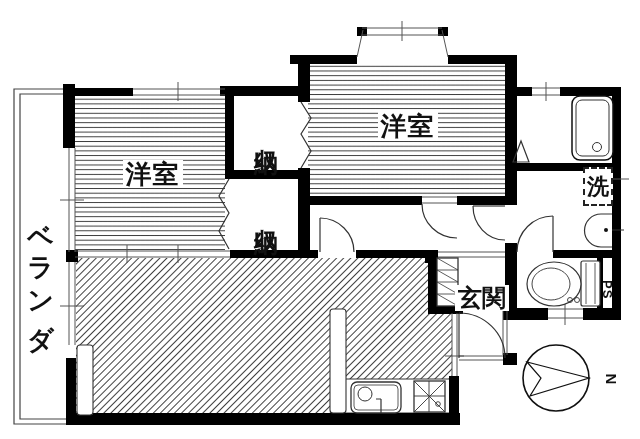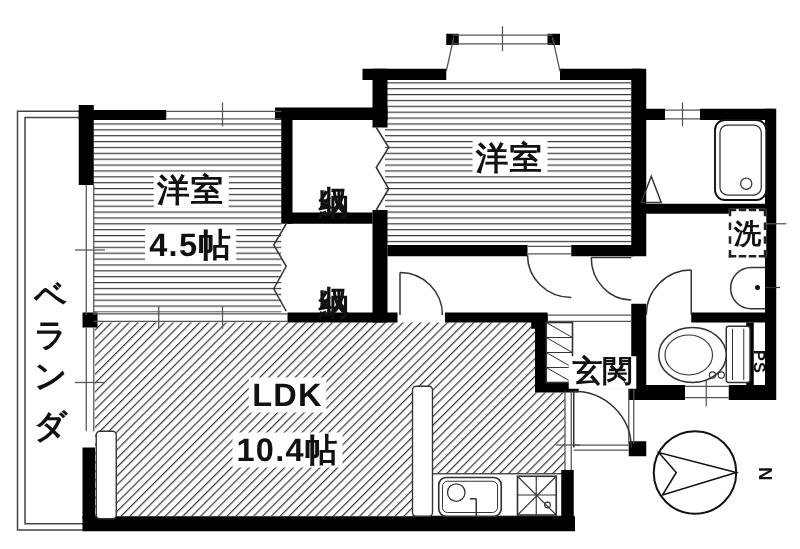--- a/index.html
+++ b/index.html
@@ -181,31 +181,26 @@
     </g>
     <g>
       <circle cx="556" cy="378" r="33" fill="#fff" stroke="#111" stroke-width="1.6"></circle>
       <path d="M589,378 L527,362 L541,378 L530,396 Z" fill="none" stroke="#111" stroke-width="1.2"></path>
     </g>
   </g>
 </svg>
 
   <div class="lbl big" style="left:80px;top:140px;width:145px;height:68px;">
     <span>洋室</span>
-    <span>4.5帖</span>
   </div>
 
   <div class="lbl big" style="left:310px;top:90px;width:195px;height:72px;">
     <span>洋室</span>
   </div>
 
-  <div class="lbl big" style="left:130px;top:305px;width:200px;height:66px;">
-    <span>LDK</span>
-    <span>10.4帖</span>
-  </div>
 
   <div class="lbl vert" style="left:234px;top:98px;width:64px;height:70px;font-size:24px;">
     <span>収納</span>
   </div>
 
   <div class="lbl vert" style="left:234px;top:177px;width:64px;height:71px;font-size:24px;">
     <span>収納</span>
   </div>
 
   <div class="lbl" style="left:457px;top:280px;width:50px;height:36px;font-size:24px;">

